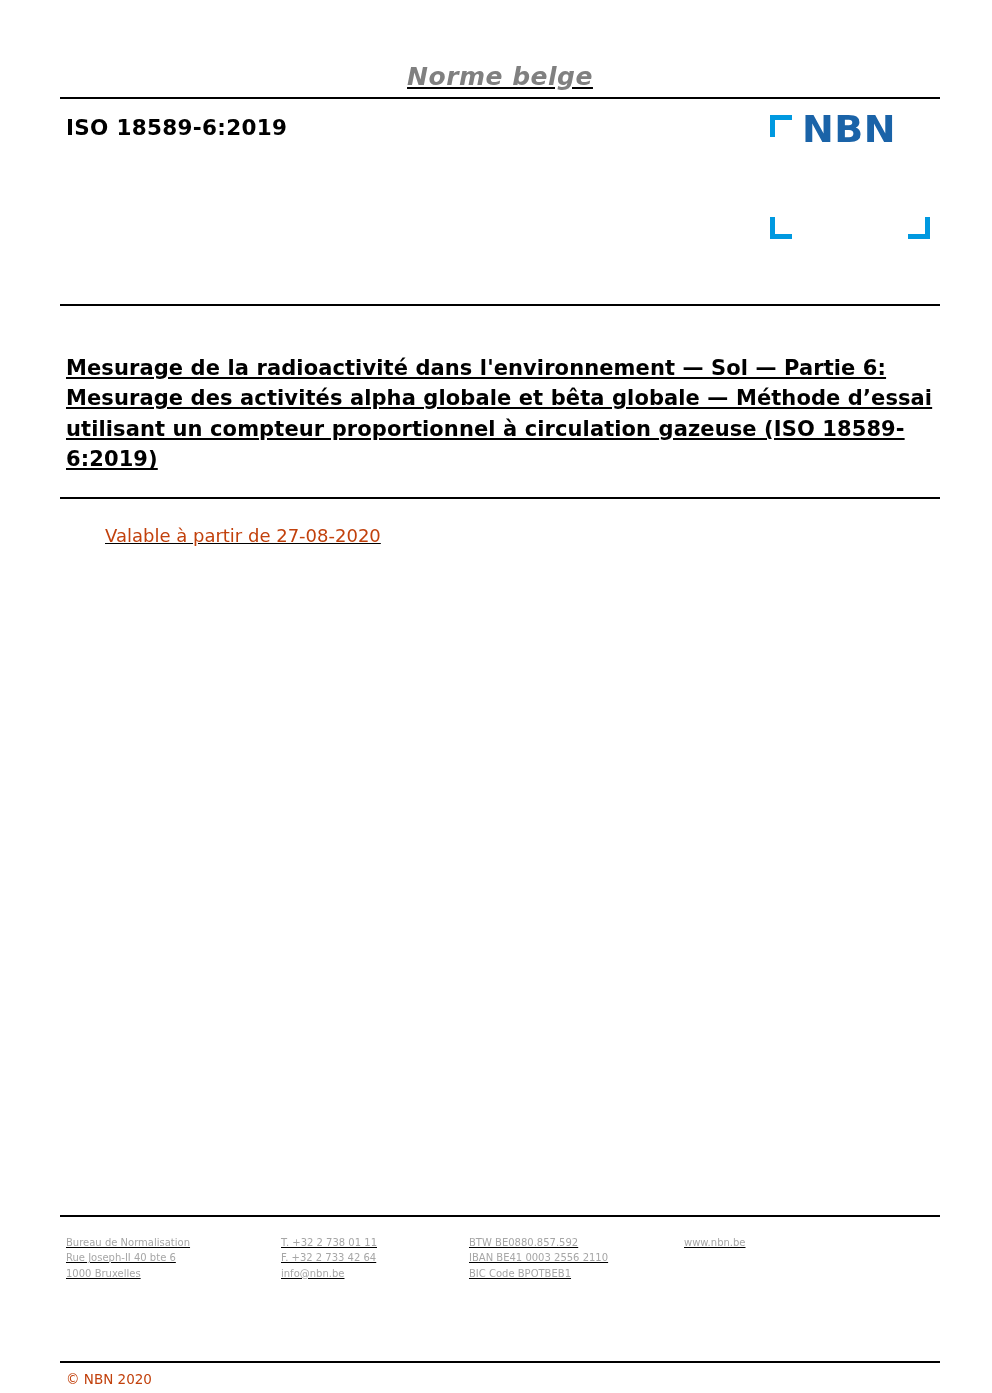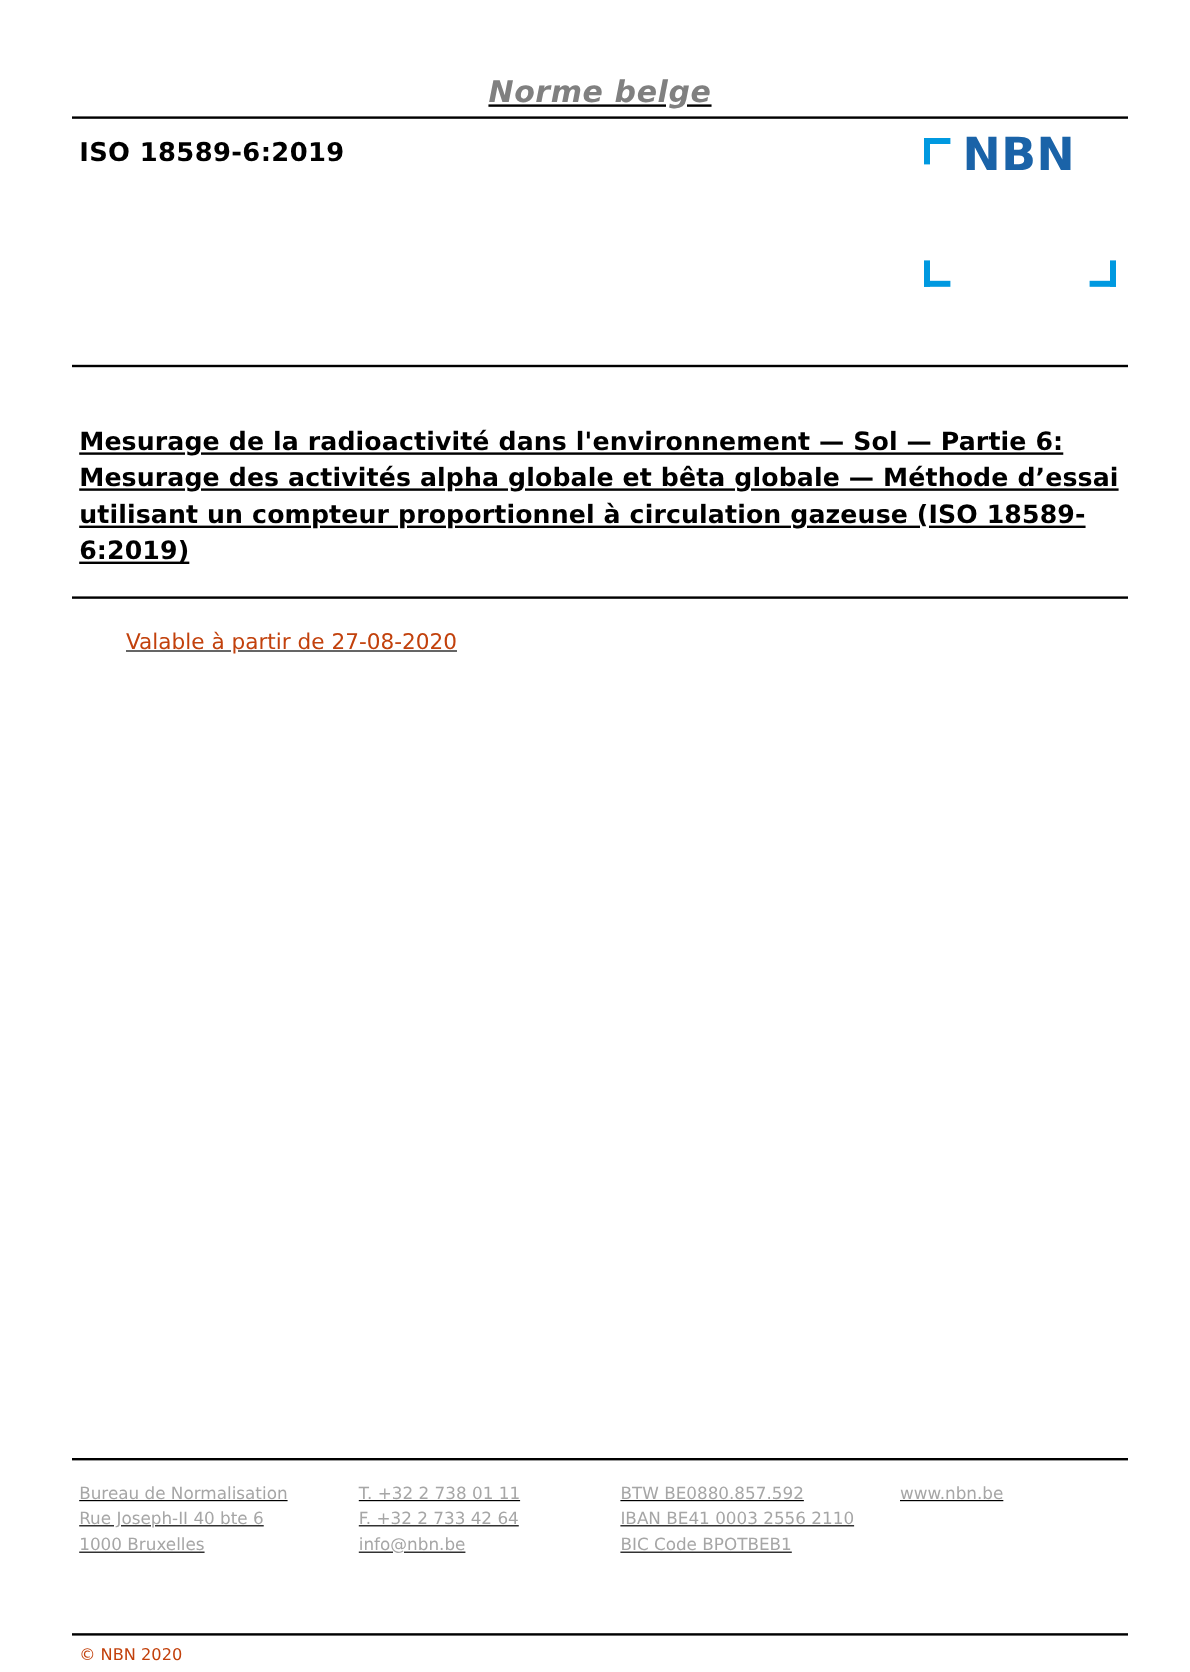--- a/index.html
+++ b/index.html
@@ -117,29 +117,29 @@
   }
   .ics {
     font-size: 16px;
     color: #000000;
   }
 
   
   .footer {
     padding: 18px 6px 0 6px;
     display: flex;
-    gap: 18px;
+    gap: 0;
     color: #a6a6a6;
-    font-size: 14px;
+    font-size: 10px;
     line-height: 1.55;
   }
   .footer .col { white-space: nowrap; }
   .footer .c1 { width: 215px; }
   .footer .c2 { width: 188px; }
-  .footer .c3 { width: 215px; margin-left: 12px; }
+  .footer .c3 { width: 215px; }
   .footer .c4 { }
 
   .copyright-rule {
     position: absolute;
     left: 0;
     bottom: 30px;
     width: 100%;
     border-bottom: 2px solid #000000;
   }
   .copyright {

